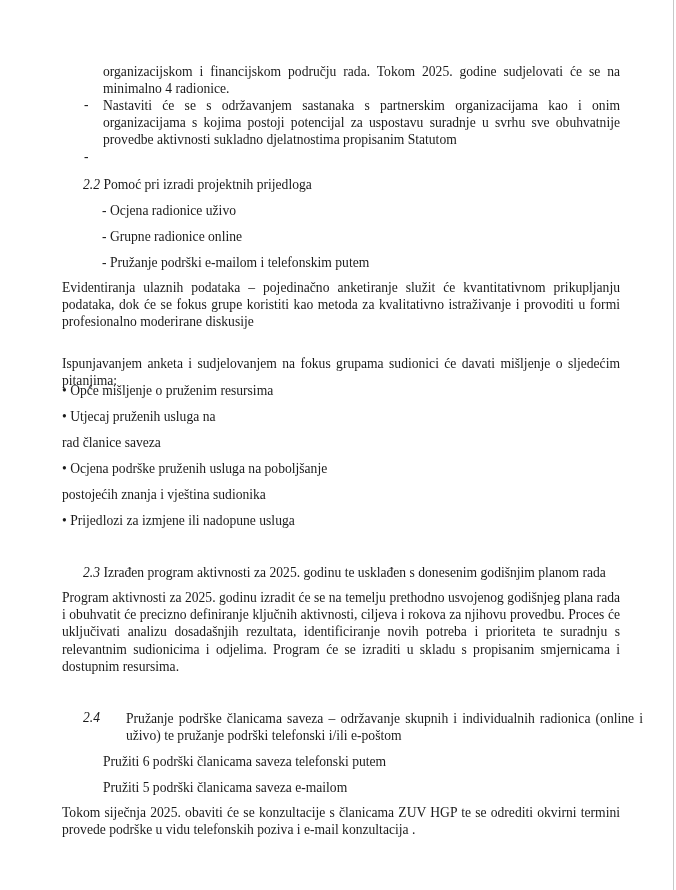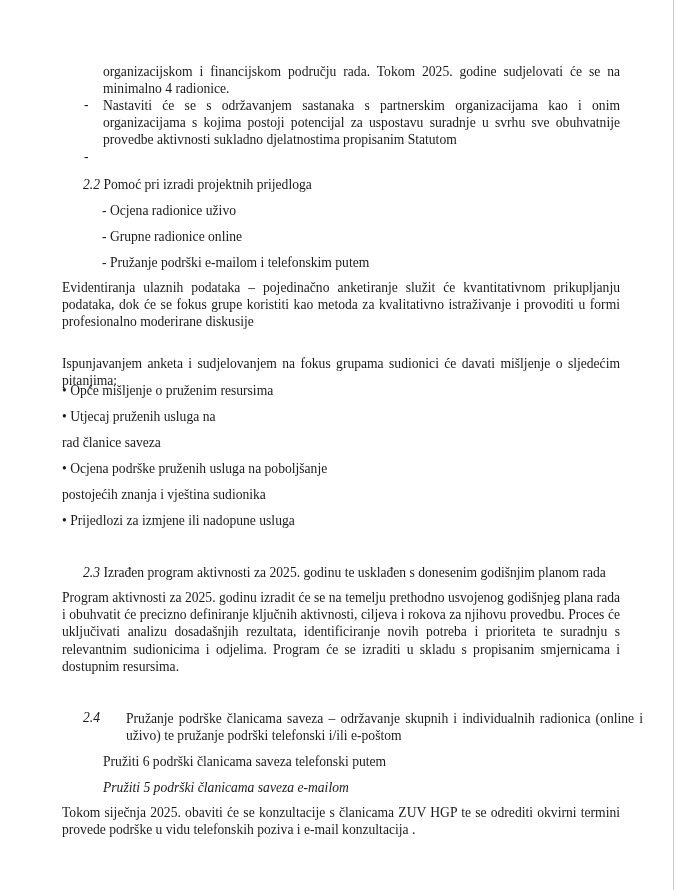--- a/index.html
+++ b/index.html
@@ -57,17 +57,17 @@
     <span class="num">2.3</span>
     <span>Izrađen program aktivnosti za 2025. godinu te usklađen s donesenim godišnjim planom rada</span>
   </div>
 
   <div class="just just-last" style="left:62px; top:589px; width:558px;">Program aktivnosti za 2025. godinu izradit će se na temelju prethodno usvojenog godišnjeg plana rada i obuhvatit će precizno definiranje ključnih aktivnosti, ciljeva i rokova za njihovu provedbu. Proces će uključivati analizu dosadašnjih rezultata, identificiranje novih potreba i prioriteta te suradnju s relevantnim sudionicima i odjelima. Program će se izraditi u skladu s propisanim smjernicama i dostupnim resursima.</div>
 
   <span class="dash num" style="left:83px; top:710px;">2.4</span>
   <div class="just just-last" style="left:103px; top:710px; width:517px;margin-left:23px;">Pružanje podrške članicama saveza – održavanje skupnih i individualnih radionica (online i uživo) te pružanje podrški telefonski i/ili e-poštom</div>
 
   <div class="line" style="left:103px; top:753px;">Pružiti 6 podrški članicama saveza telefonski putem</div>
-  <div class="line" style="left:103px; top:779px;font-style:italic;">Pružiti 5 podrški članicama saveza e-mailom</div>
+  <div class="line" style="left:103px; top:779px;">Pružiti 5 podrški članicama saveza e-mailom</div>
 
   <div class="just just-last" style="left:62px; top:804px; width:558px;">Tokom siječnja 2025. obaviti će se konzultacije s članicama ZUV HGP te se odrediti okvirni termini provede podrške u vidu telefonskih poziva i e-mail konzultacija .</div>
 
 </div>
 
 </body></html>

